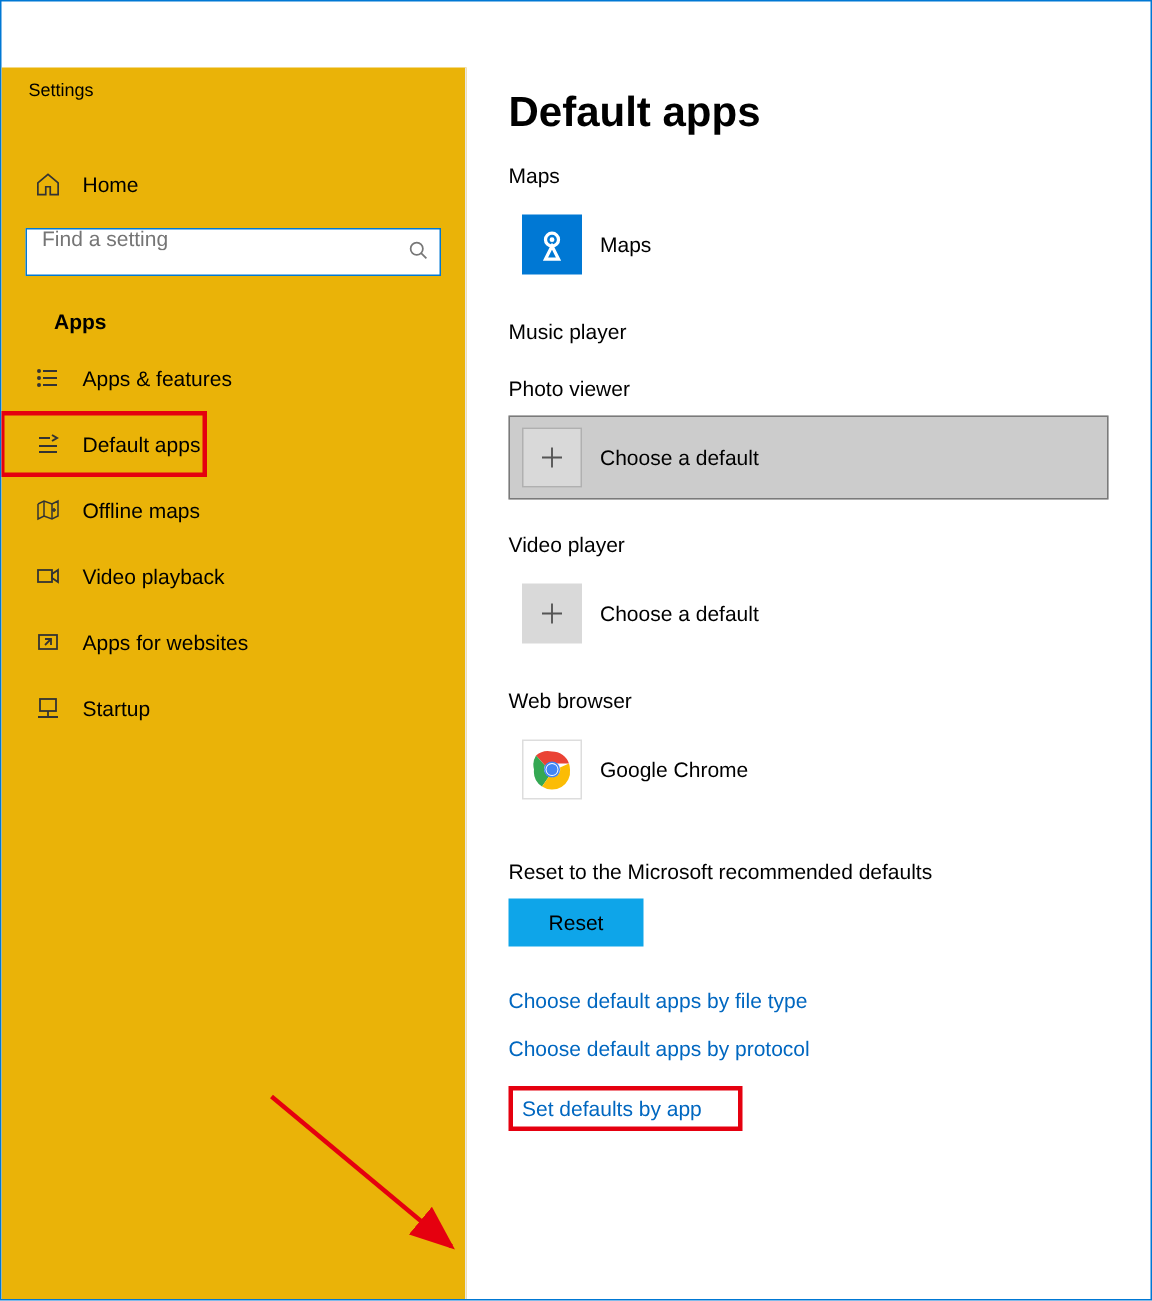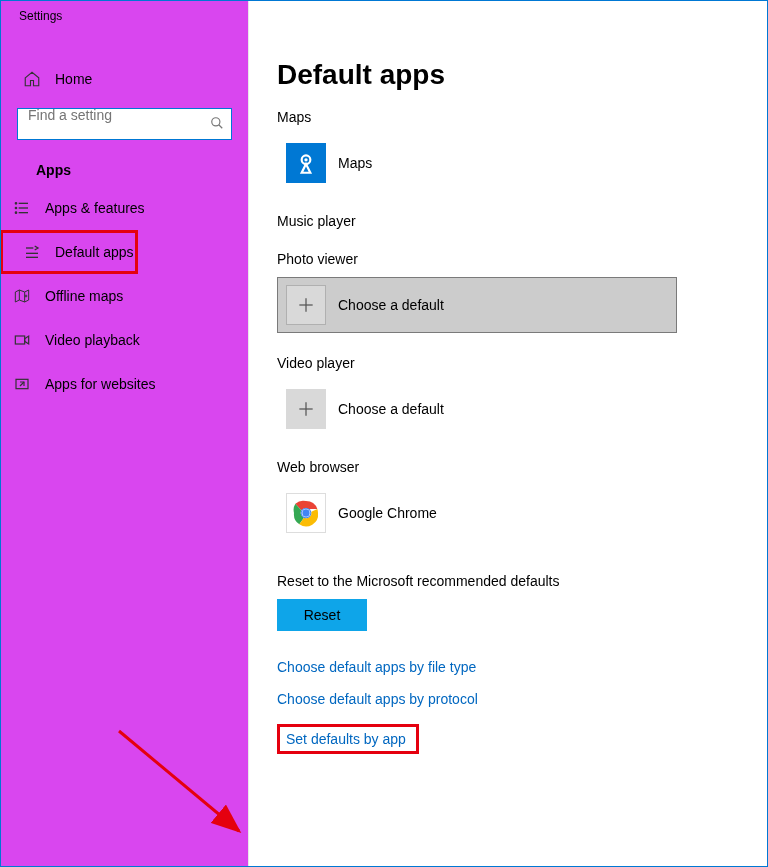--- a/index.html
+++ b/index.html
@@ -14,25 +14,26 @@
     overflow: hidden;
     border: 1px solid #0078d4;
   }
   .container {
     display: flex;
     width: 100%;
     height: 100%;
   }
   
   .sidebar {
-    width: 248px;
-    background: #d946ef;
+    width: 310px;
+    background: #eab308;
     padding: 0;
     position: relative;
     border-right: 1px solid #e8e8e8;
+    margin-top: 44px;
   }
   .win-title {
     font-size: 12px;
     padding: 8px 0 0 18px;
     height: 28px;
   }
   .home-row {
     display: flex;
     align-items: center;
     height: 44px;
@@ -68,21 +69,21 @@
   .section-title {
     font-weight: 600;
     font-size: 14px;
     padding: 22px 0 4px 35px;
   }
   .nav-list { padding-top: 4px; }
   .nav-item {
     display: flex;
     align-items: center;
     height: 44px;
-    padding-left: 12px;
+    padding-left: 22px;
     cursor: pointer;
   }
   .nav-item .ic { width: 18px; height: 18px; display:flex; align-items:center; justify-content:center; }
   .nav-item .lbl { margin-left: 14px; font-size: 14px; }
   .highlight-red { border: 3px solid #e5000f; }
   
   .nav-default-apps-wrap { margin: 0; position: relative; }
   
   .main {
     flex: 1;
@@ -143,21 +144,21 @@
   .link {
     color: #0067c0;
     font-size: 14px;
     margin-bottom: 16px;
     cursor: pointer;
     display: inline-block;
   }
   .link-row { position: relative; height: 32px; display:flex; align-items:center; }
   .link-box-red {
     border: 3px solid #e5000f;
-    padding: 4px 10px 4px 6px;
+    padding: 4px 24px 4px 6px;
     display: inline-flex;
     align-items: center;
   }
   
   svg { display:block; }
 
   
   .arrow-annot {
     position: absolute;
     pointer-events: none;
@@ -254,20 +255,30 @@
         <span class="ic">
           <svg width="16" height="16" viewBox="0 0 24 24" stroke="#333" stroke-width="1.8" fill="none">
             <rect x="3" y="5" width="18" height="14"></rect>
             <polyline points="9 9 15 9 15 15"></polyline>
               <line x1="15" y1="9" x2="9" y2="15"></line>
           </svg>
         </span>
         <span class="lbl">Apps for websites</span>
       </div>
 
+      <div class="nav-item">
+        <span class="ic">
+          <svg width="16" height="16" viewBox="0 0 24 24" stroke="#333" stroke-width="1.8" fill="none">
+            <rect x="4" y="3" width="16" height="12"></rect>
+              <line x1="2" y1="21" x2="22" y2="21"></line>
+              <line x1="12" y1="15" x2="12" y2="21"></line>
+          </svg>
+        </span>
+        <span class="lbl">Startup</span>
+      </div>
 
     </div>
   </div>
 
   <div class="main" style="position:relative;">
     <div class="page-title">Default apps</div>
 
     
     <div class="cat-label first">Maps</div>
     <div class="app-row">

